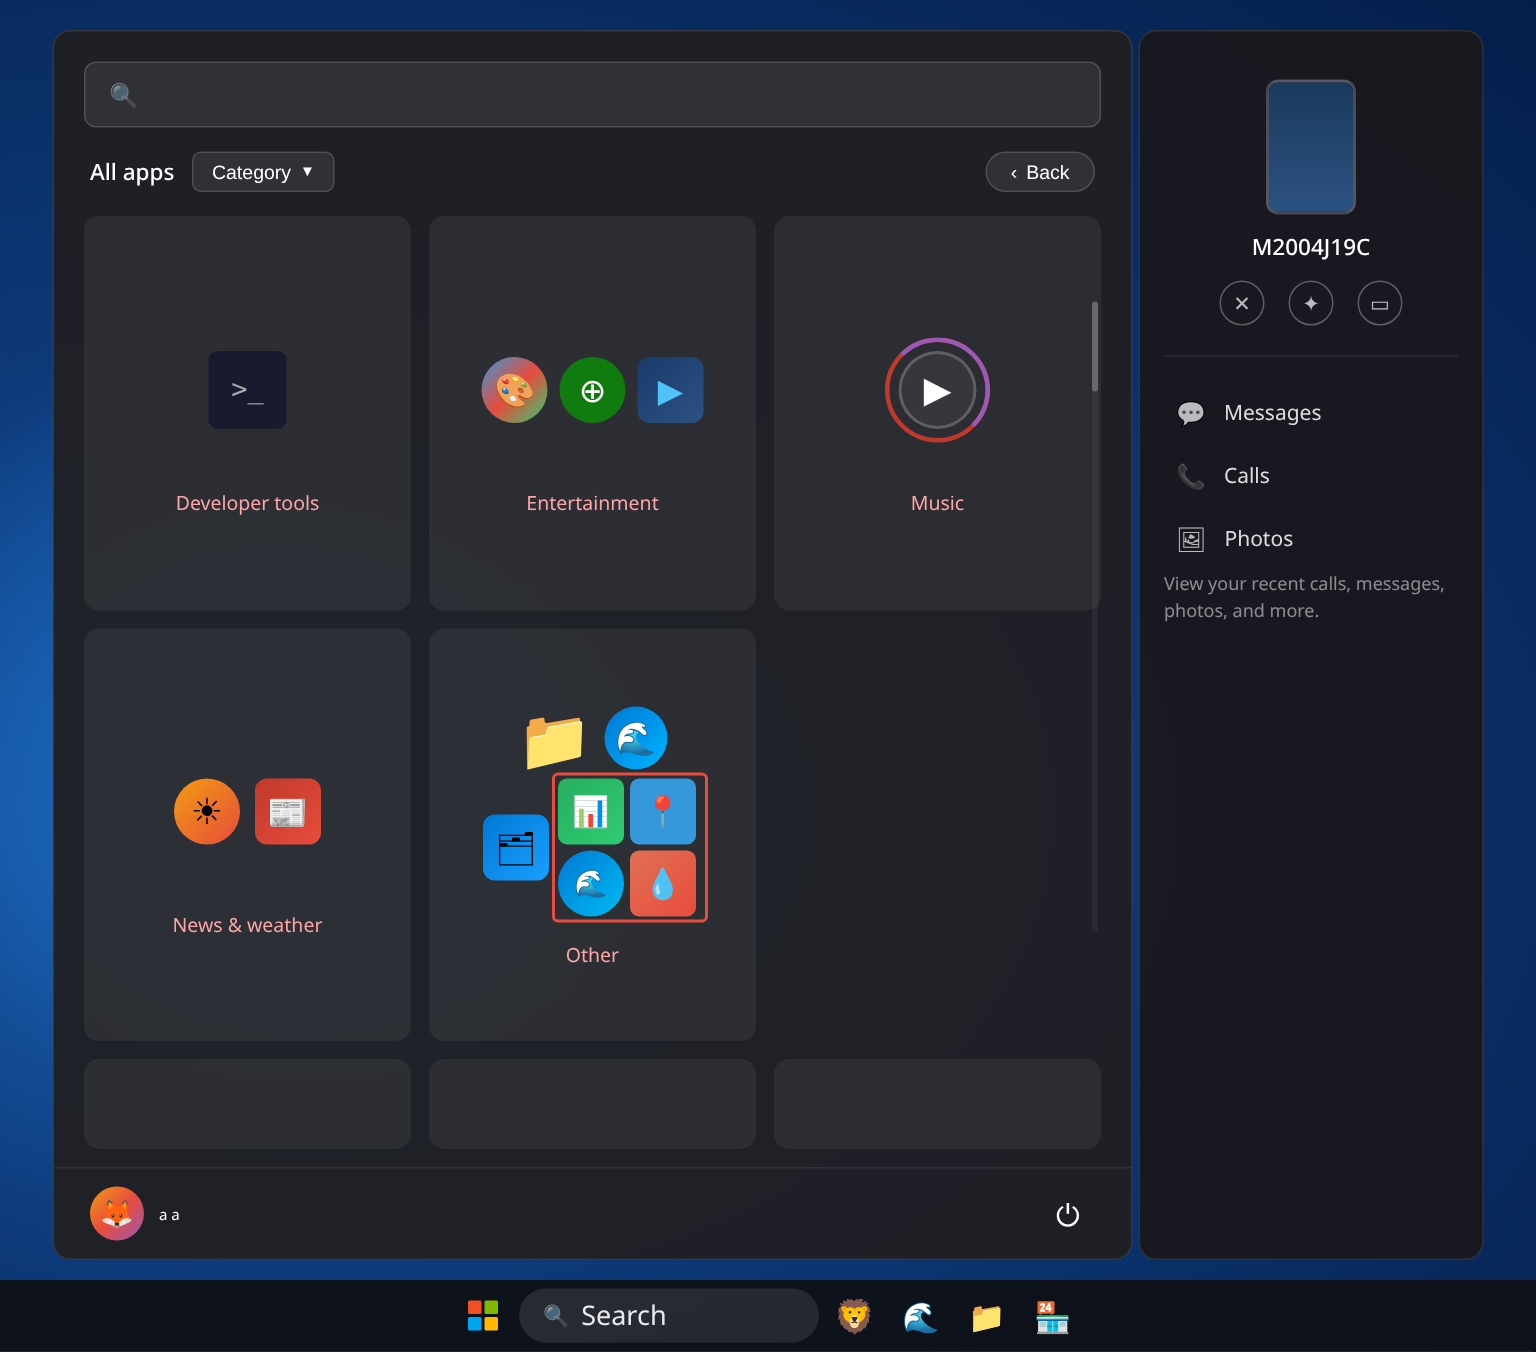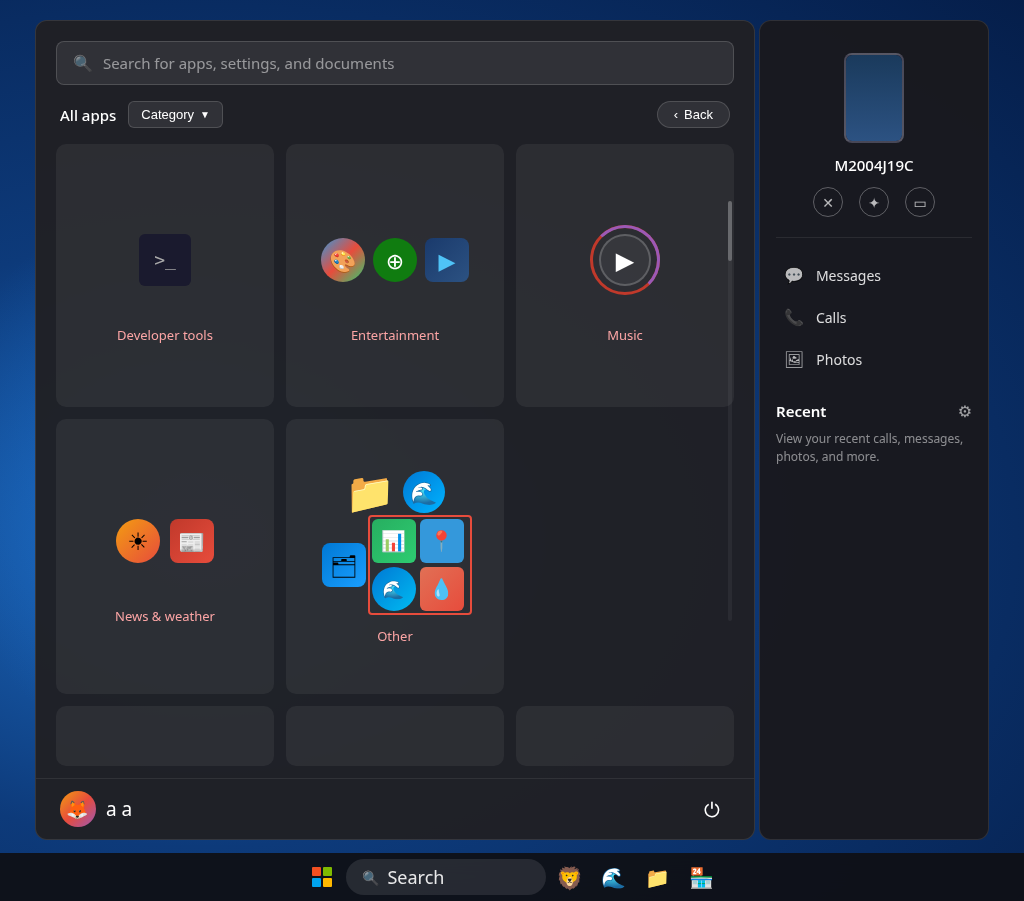--- a/index.html
+++ b/index.html
@@ -211,21 +211,21 @@
       cursor: pointer;
     }
     .avatar {
       width: 36px; height: 36px;
       border-radius: 50%;
       background: linear-gradient(135deg, #f39c12, #e74c3c, #9b59b6);
       display: flex; align-items: center; justify-content: center;
       font-size: 18px;
       overflow: hidden;
     }
-    .user-name { color: #fff; font-size: 19px; }
+    .user-name { color: #fff; font-size: 10px; }
     .power-btn {
       width: 36px; height: 36px;
       display: flex; align-items: center; justify-content: center;
       border-radius: 6px;
       cursor: pointer;
       color: #fff; font-size: 20px;
     }
 
     
     .phone-panel {
@@ -355,21 +355,20 @@
   </style>
 </head>
 <body>
 
 <div class="wallpaper"></div>
 
 <div class="start-menu">
 
   <div class="search-bar">
     <span style="color:rgba(255,255,255,0.5);font-size:16px;">🔍</span>
-    <span class="search-bar-input">Search for apps, settings, and documents</span>
   </div>
 
   <div class="apps-header">
     <span class="all-apps-label">All apps</span>
     <button class="category-btn">
       <span>Category</span>
       <span style="font-size:10px;">▼</span>
     </button>
     <button class="back-btn">
       <span>‹</span>
@@ -490,24 +489,20 @@
   </div>
   <div class="phone-menu-item">
     <span class="phone-menu-icon">📞</span>
     <span>Calls</span>
   </div>
   <div class="phone-menu-item">
     <span class="phone-menu-icon">🖼</span>
     <span>Photos</span>
   </div>
 
-  <div class="recent-header">
-    <span class="recent-label">Recent</span>
-    <span class="recent-gear">⚙</span>
-  </div>
   <span class="recent-desc">View your recent calls, messages, photos, and more.</span>
 </div>
 
 <div class="taskbar">
   <div class="taskbar-center">
 
     <div class="taskbar-icon">
       <div class="win-logo">
         <div class="win-logo-sq"></div>
         <div class="win-logo-sq"></div>

